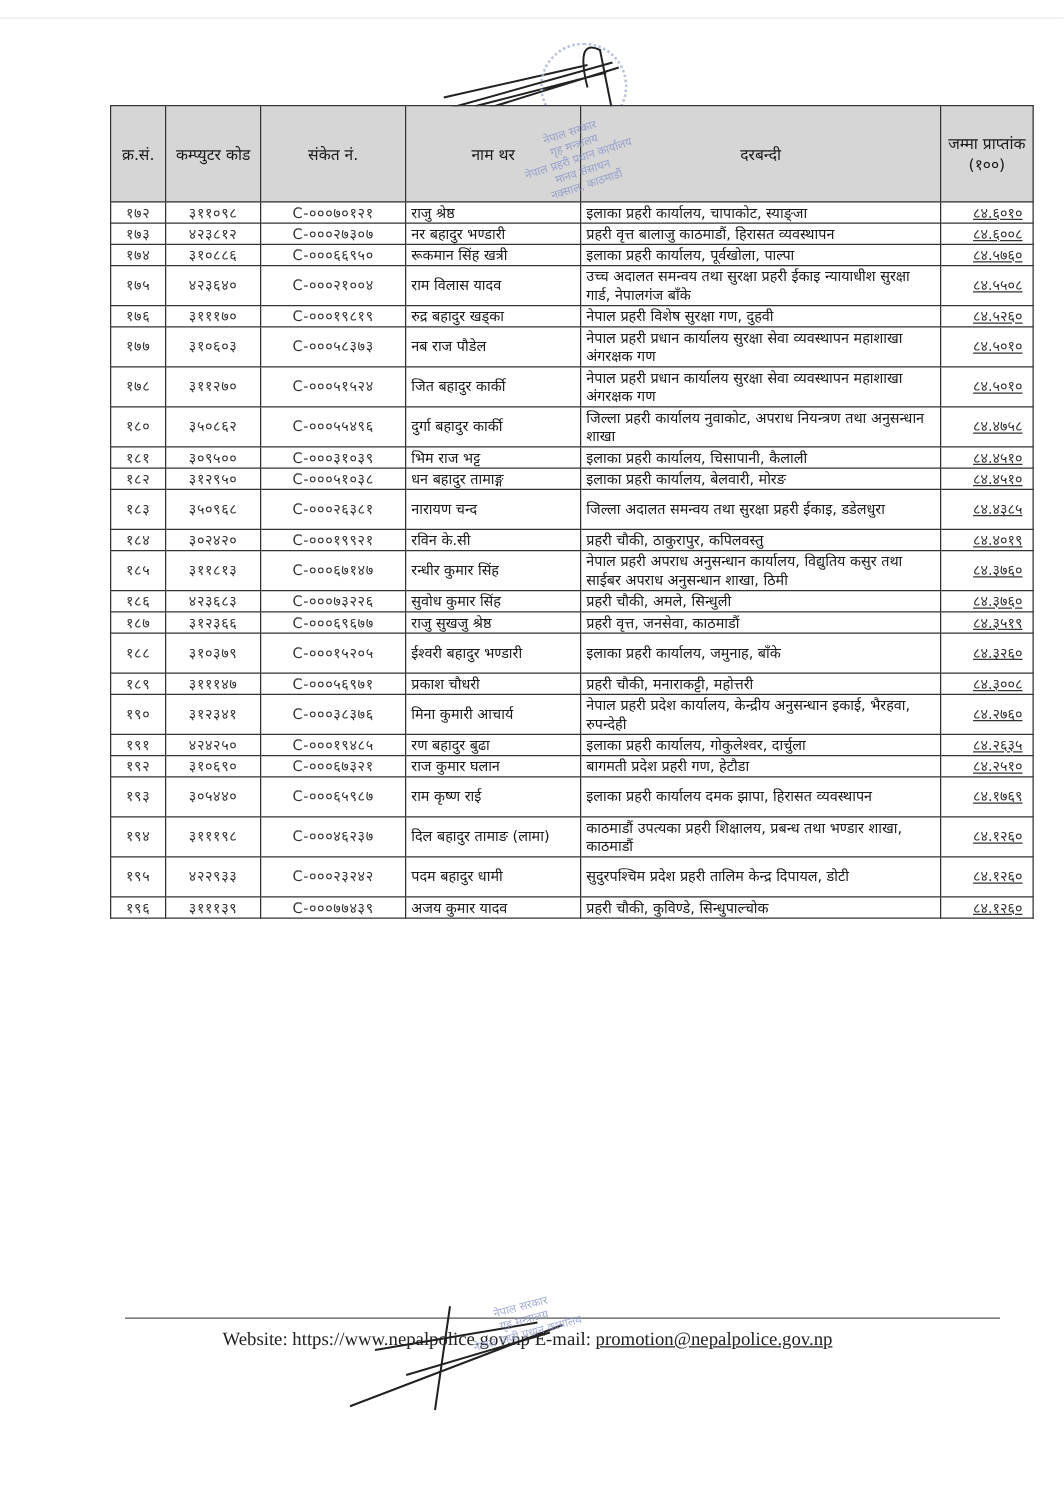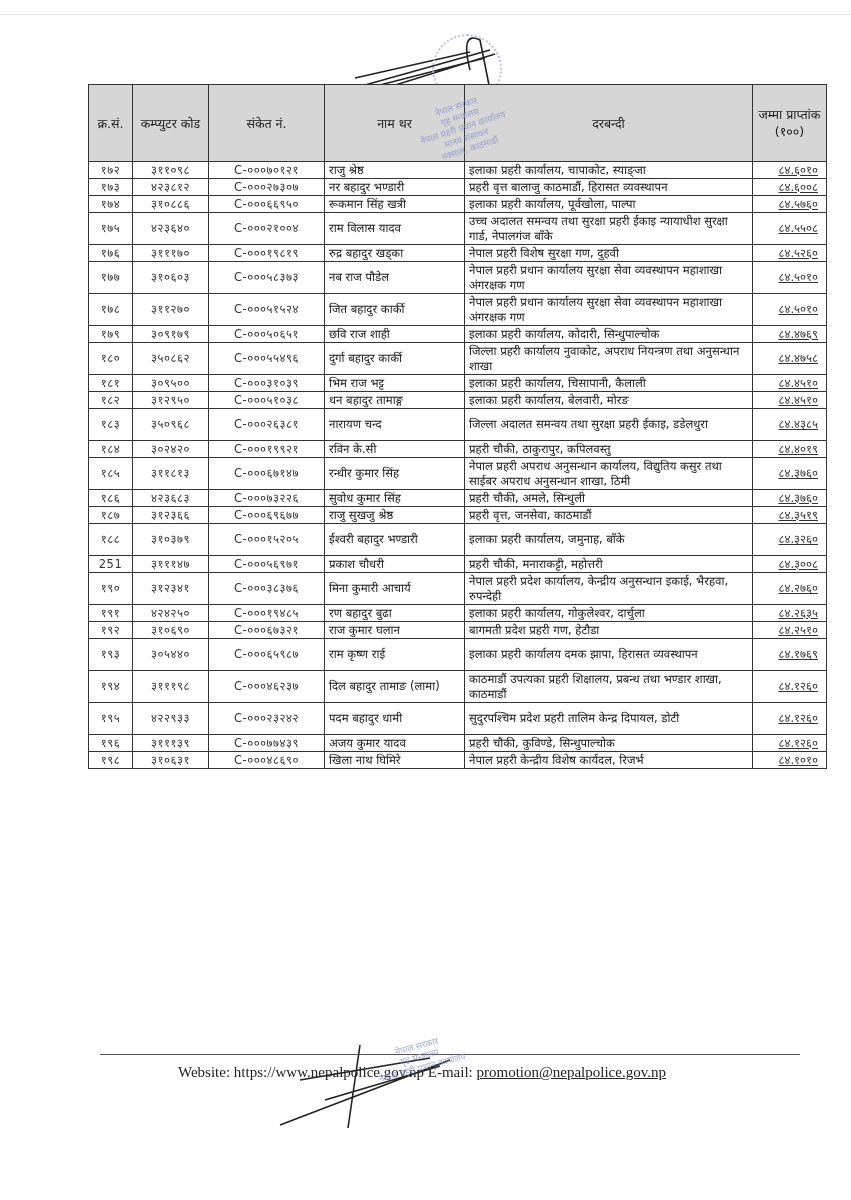--- a/index.html
+++ b/index.html
@@ -105,28 +105,20 @@
         <td class="score">८४.५०१०</td>
       </tr>
       <tr class="r2">
         <td class="sn">१७८</td>
         <td class="code">३११२७०</td>
         <td class="sym">C-०००५१५२४</td>
         <td class="name">जित बहादुर कार्की</td>
         <td class="post">नेपाल प्रहरी प्रधान कार्यालय सुरक्षा सेवा व्यवस्थापन महाशाखा अंगरक्षक गण</td>
         <td class="score">८४.५०१०</td>
       </tr>
-      <tr class="r1">
-        <td class="sn">१७९</td>
-        <td class="code">३०९१७९</td>
-        <td class="sym">C-०००५०६५१</td>
-        <td class="name">छवि राज शाही</td>
-        <td class="post">इलाका प्रहरी कार्यालय, कोदारी, सिन्धुपाल्चोक</td>
-        <td class="score">८४.४७६९</td>
-      </tr>
       <tr class="r2">
         <td class="sn">१८०</td>
         <td class="code">३५०८६२</td>
         <td class="sym">C-०००५५४९६</td>
         <td class="name">दुर्गा बहादुर कार्की</td>
         <td class="post">जिल्ला प्रहरी कार्यालय नुवाकोट, अपराध नियन्त्रण तथा अनुसन्धान शाखा</td>
         <td class="score">८४.४७५८</td>
       </tr>
       <tr class="r1">
         <td class="sn">१८१</td>
@@ -186,21 +178,21 @@
       </tr>
       <tr class="r2">
         <td class="sn">१८८</td>
         <td class="code">३१०३७९</td>
         <td class="sym">C-०००१५२०५</td>
         <td class="name">ईश्वरी बहादुर भण्डारी</td>
         <td class="post">इलाका प्रहरी कार्यालय, जमुनाह, बाँके</td>
         <td class="score">८४.३२६०</td>
       </tr>
       <tr class="r1">
-        <td class="sn">251</td>
+        <td class="sn">१८९</td>
         <td class="code">३१११४७</td>
         <td class="sym">C-०००५६९७१</td>
         <td class="name">प्रकाश चौधरी</td>
         <td class="post">प्रहरी चौकी, मनाराकट्टी, महोत्तरी</td>
         <td class="score">८४.३००८</td>
       </tr>
       <tr class="r2">
         <td class="sn">१९०</td>
         <td class="code">३१२३४१</td>
         <td class="sym">C-०००३८३७६</td>
@@ -248,28 +240,20 @@
         <td class="post">सुदुरपश्चिम प्रदेश प्रहरी तालिम केन्द्र दिपायल, डोटी</td>
         <td class="score">८४.१२६०</td>
       </tr>
       <tr class="r1">
         <td class="sn">१९६</td>
         <td class="code">३१११३९</td>
         <td class="sym">C-०००७७४३९</td>
         <td class="name">अजय कुमार यादव</td>
         <td class="post">प्रहरी चौकी, कुविण्डे, सिन्धुपाल्चोक</td>
         <td class="score">८४.१२६०</td>
-      </tr>
-      <tr class="r1">
-        <td class="sn">१९८</td>
-        <td class="code">३१०६३१</td>
-        <td class="sym">C-०००४८६९०</td>
-        <td class="name">खिला नाथ घिमिरे</td>
-        <td class="post">नेपाल प्रहरी केन्द्रीय विशेष कार्यदल, रिजर्भ</td>
-        <td class="score">८४.१०१०</td>
       </tr>
     </tbody>
 </table>
 
 <div class="stamp-mid">
   <div>नेपाल सरकार</div>
   <div>गृह मन्त्रालय</div>
   <div>नेपाल प्रहरी प्रधान कार्यालय</div>
   <div>मानव संसाधन</div>
   <div>नक्साल, काठमाडौं</div>

